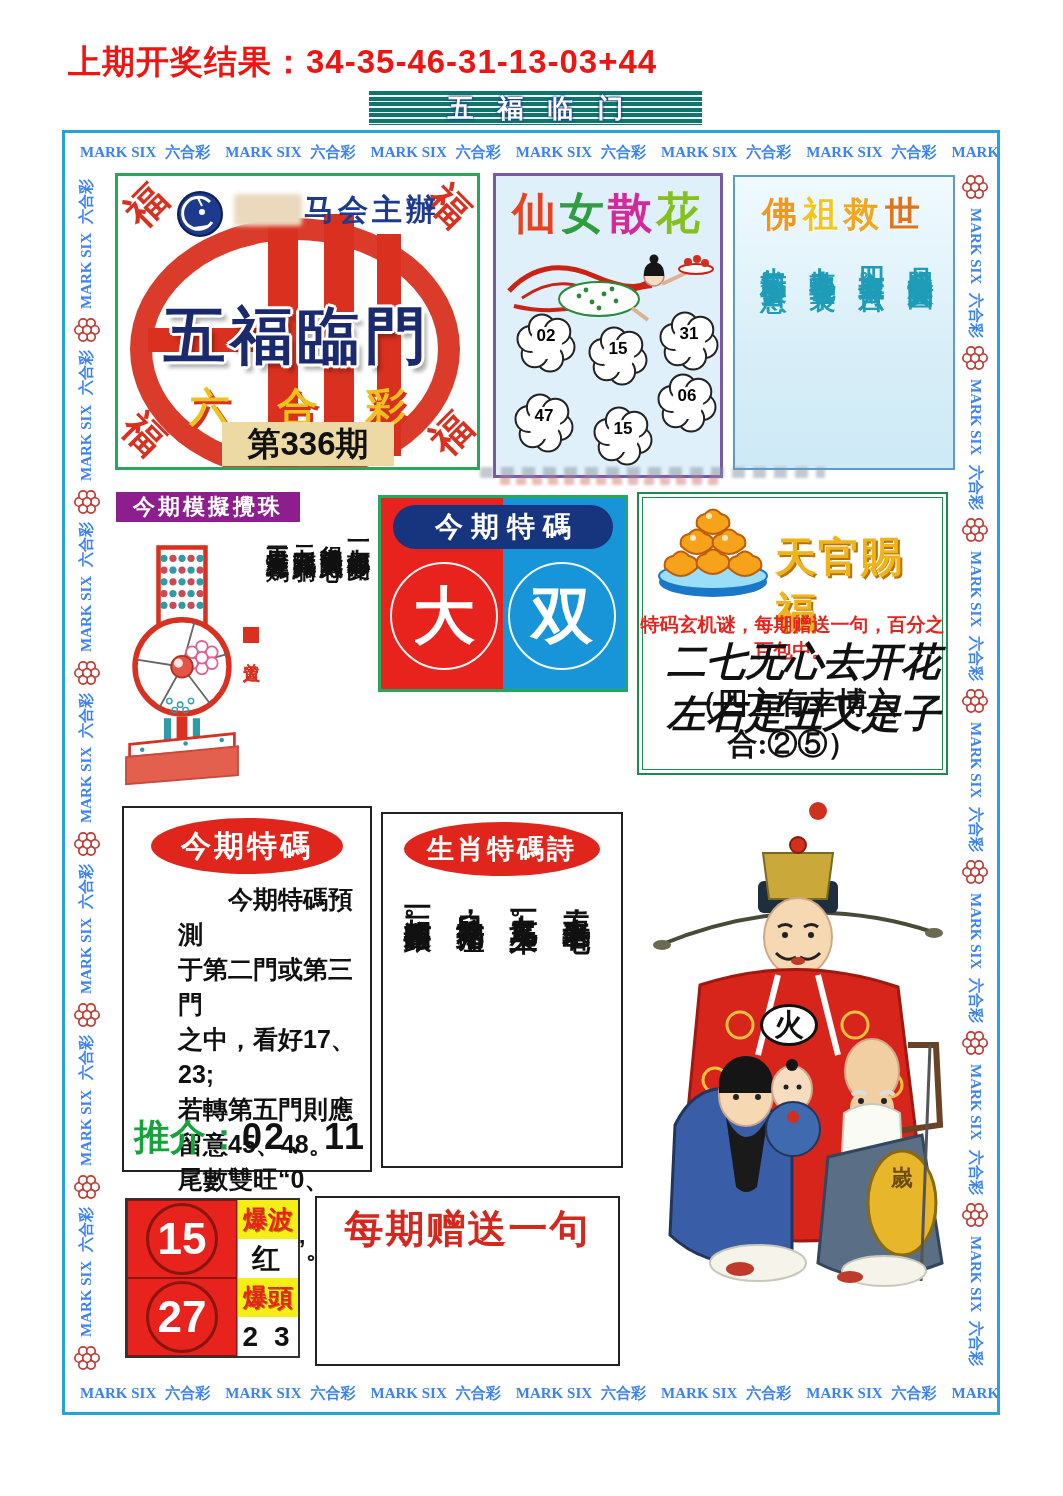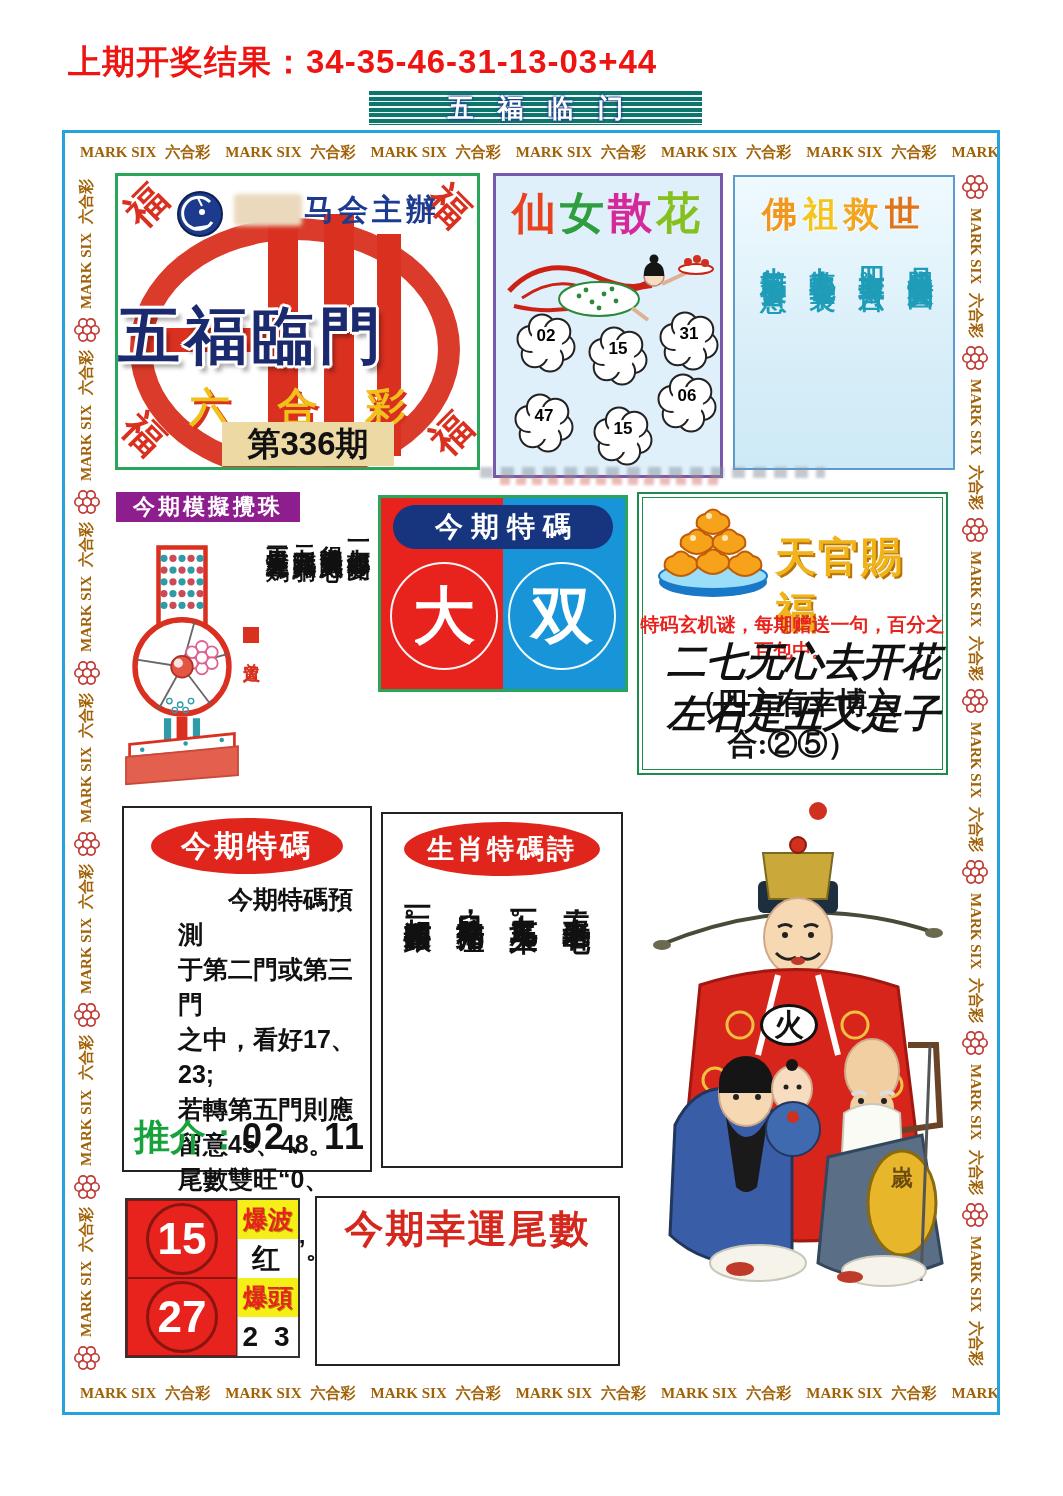--- a/index.html
+++ b/index.html
@@ -10,41 +10,41 @@
   
   .prev-result{position:absolute;left:68px;top:40px;font-size:33px;font-weight:bold;color:#ee1411;letter-spacing:1px;}
   .banner{position:absolute;left:369px;top:91px;width:333px;height:34px;background:#0f766e;}
   .banner .stripes{position:absolute;inset:0;background:repeating-linear-gradient(180deg,transparent 0 4px,rgba(255,255,255,.95) 4px 5.5px);}
   .banner-text{position:relative;display:flex;align-items:center;justify-content:center;height:100%;
       color:#fff;font-weight:bold;font-size:26px;letter-spacing:24px;text-indent:24px;
       text-shadow:0 0 3px #1d3a90,0 0 3px #1d3a90;}
 
   
   .frame{position:absolute;left:62px;top:130px;width:938px;height:1285px;border:3px solid #25a3dd;background:#fff;box-sizing:border-box;}
-  .strip{position:absolute;color:#a16207;white-space:nowrap;overflow:hidden;}
+  .strip{position:absolute;color:#3b82f6;white-space:nowrap;overflow:hidden;}
   .strip-top{left:0;right:0;top:0;height:38px;display:flex;align-items:center;padding-left:4px;}
   .strip-bottom{left:0;right:0;bottom:0;height:38px;display:flex;align-items:center;padding-left:4px;}
   .strip-left,.strip-right{top:38px;bottom:38px;width:42px;writing-mode:vertical-rl;text-orientation:sideways;line-height:42px;}
   .strip-left{left:0;transform:rotate(180deg);}
   .strip-right{right:0;}
   .ms{font-family:"Liberation Serif",serif;font-weight:700;font-size:15px;margin-inline:5px;}
   .bcjk{font-weight:700;font-size:15px;margin-inline:4px;}
   .bf{vertical-align:middle;margin-inline:3px;}
 
   .panel{position:absolute;box-sizing:border-box;background:#fff;}
 
   
   .wufu{left:115px;top:173px;width:365px;height:297px;border:3px solid #2aa55c;overflow:hidden;}
   .emblem-ring{position:absolute;left:12px;top:42px;width:330px;height:262px;border:22px solid #d9301f;border-radius:50%;box-sizing:border-box;opacity:.95;}
   .emblem-bar{position:absolute;background:#d9301f;}
   .corner-fu{position:absolute;font-size:40px;font-weight:bold;color:#d9301f;font-family:"Liberation Serif",serif;}
   .wufu-logo{position:absolute;left:58px;top:14px;}
   .censored{position:absolute;left:116px;top:18px;width:68px;height:32px;background:#ead9bd;filter:blur(2px);border-radius:4px;}
   .publisher{position:absolute;left:186px;top:14px;font-size:30px;font-weight:bold;color:#1c3a8e;letter-spacing:4px;}
-  .wufu-title{position:absolute;left:0;right:0;top:118px;font-size:62px;font-weight:900;color:#1b2a6e;letter-spacing:5px;
+  .wufu-title{position:absolute;left:0;right:0;top:118px;text-align:center;font-size:62px;font-weight:900;color:#1b2a6e;letter-spacing:5px;
       text-shadow:-3px 0 #fff,3px 0 #fff,0 -3px #fff,0 3px #fff,-2px -2px #fff,2px 2px #fff,-2px 2px #fff,2px -2px #fff,5px 6px 4px rgba(0,0,0,.35);}
   .wufu-sub{position:absolute;left:0;right:0;top:204px;text-align:center;font-size:40px;font-weight:900;color:#f0c11a;
       letter-spacing:48px;text-indent:48px;text-shadow:3px 3px 0 #d9301f;}
   .issue-box{position:absolute;left:104px;top:246px;width:172px;height:44px;background:#ecd9a4;display:flex;align-items:center;justify-content:center;
       font-size:33px;font-weight:bold;color:#111;}
 
   
   .fairy{left:493px;top:173px;width:230px;height:305px;border:3px solid #7a57a8;background:#dff0fb;}
   .fairy-title{position:absolute;left:0;right:0;top:8px;text-align:center;font-size:44px;font-weight:900;letter-spacing:4px;font-family:"Liberation Serif",serif;}
   .flower{position:absolute;width:66px;height:66px;}
@@ -759,16 +759,16 @@
           <span class="circ">27</span>
         </div>
         <div class="burst-side">
           <div class="burst-label">爆頭</div>
           <div class="burst-val">2 3</div>
         </div>
       </div>
     </div>
 
   <div class="panel gold">
-    <div class="gold-title">今期幸運尾數</div>
+    <div class="gold-title">每期赠送一句</div>
   </div>
 
 </div>
 
 </body></html>

